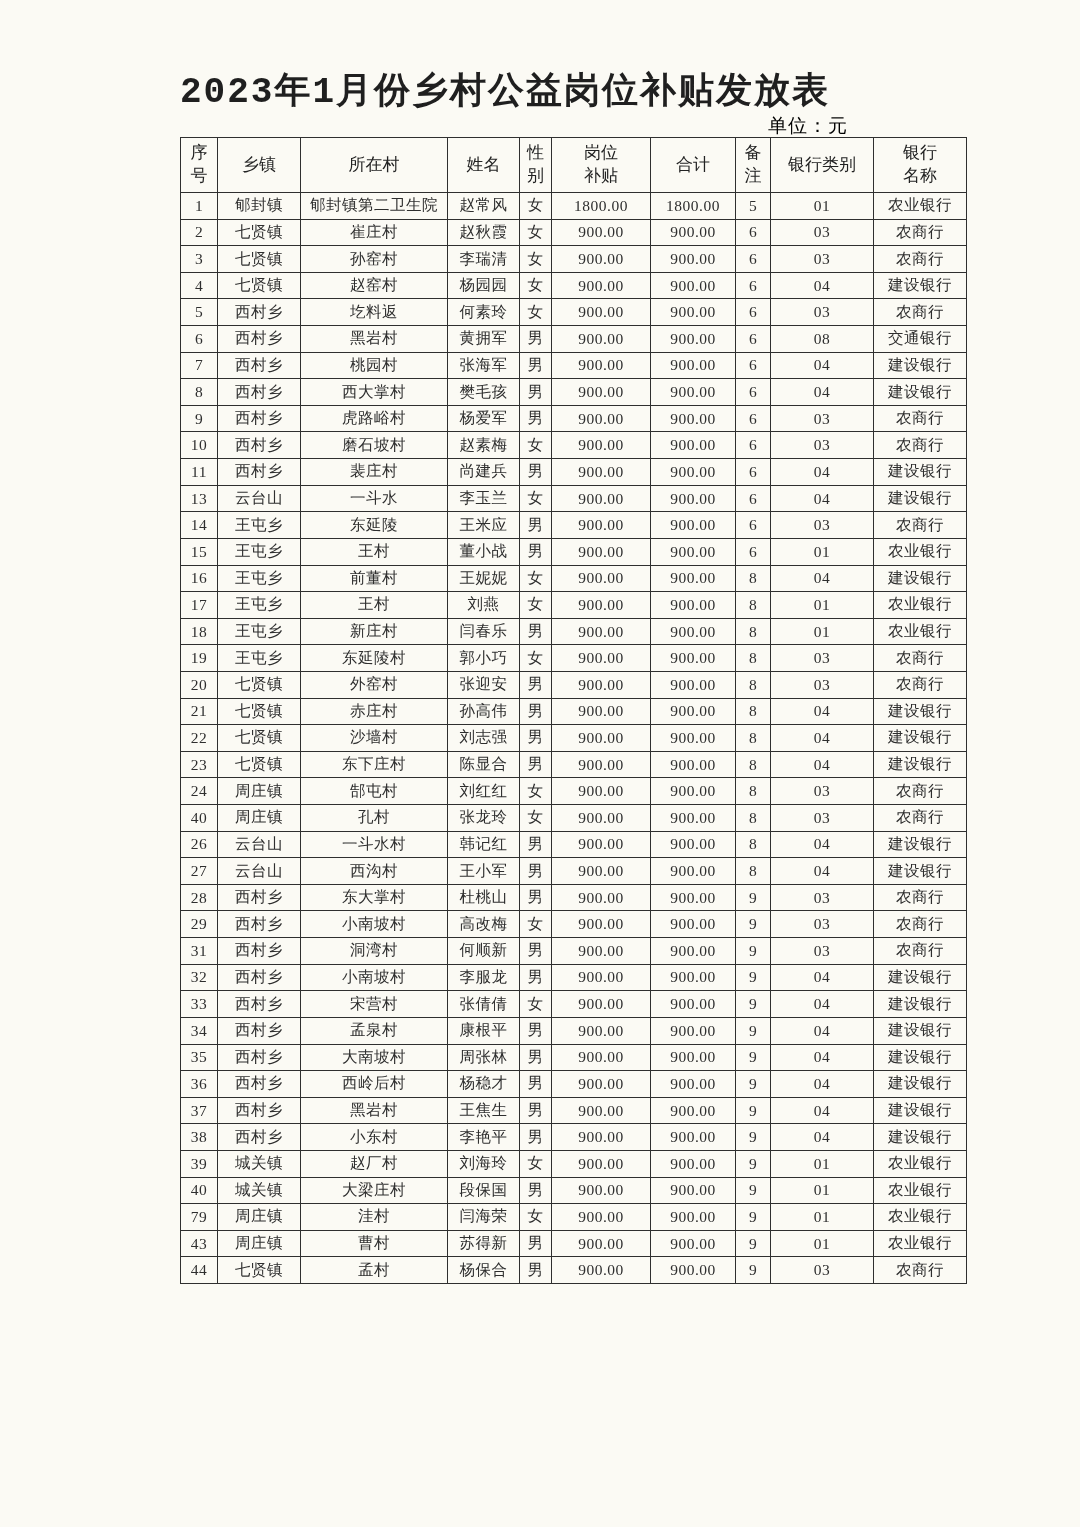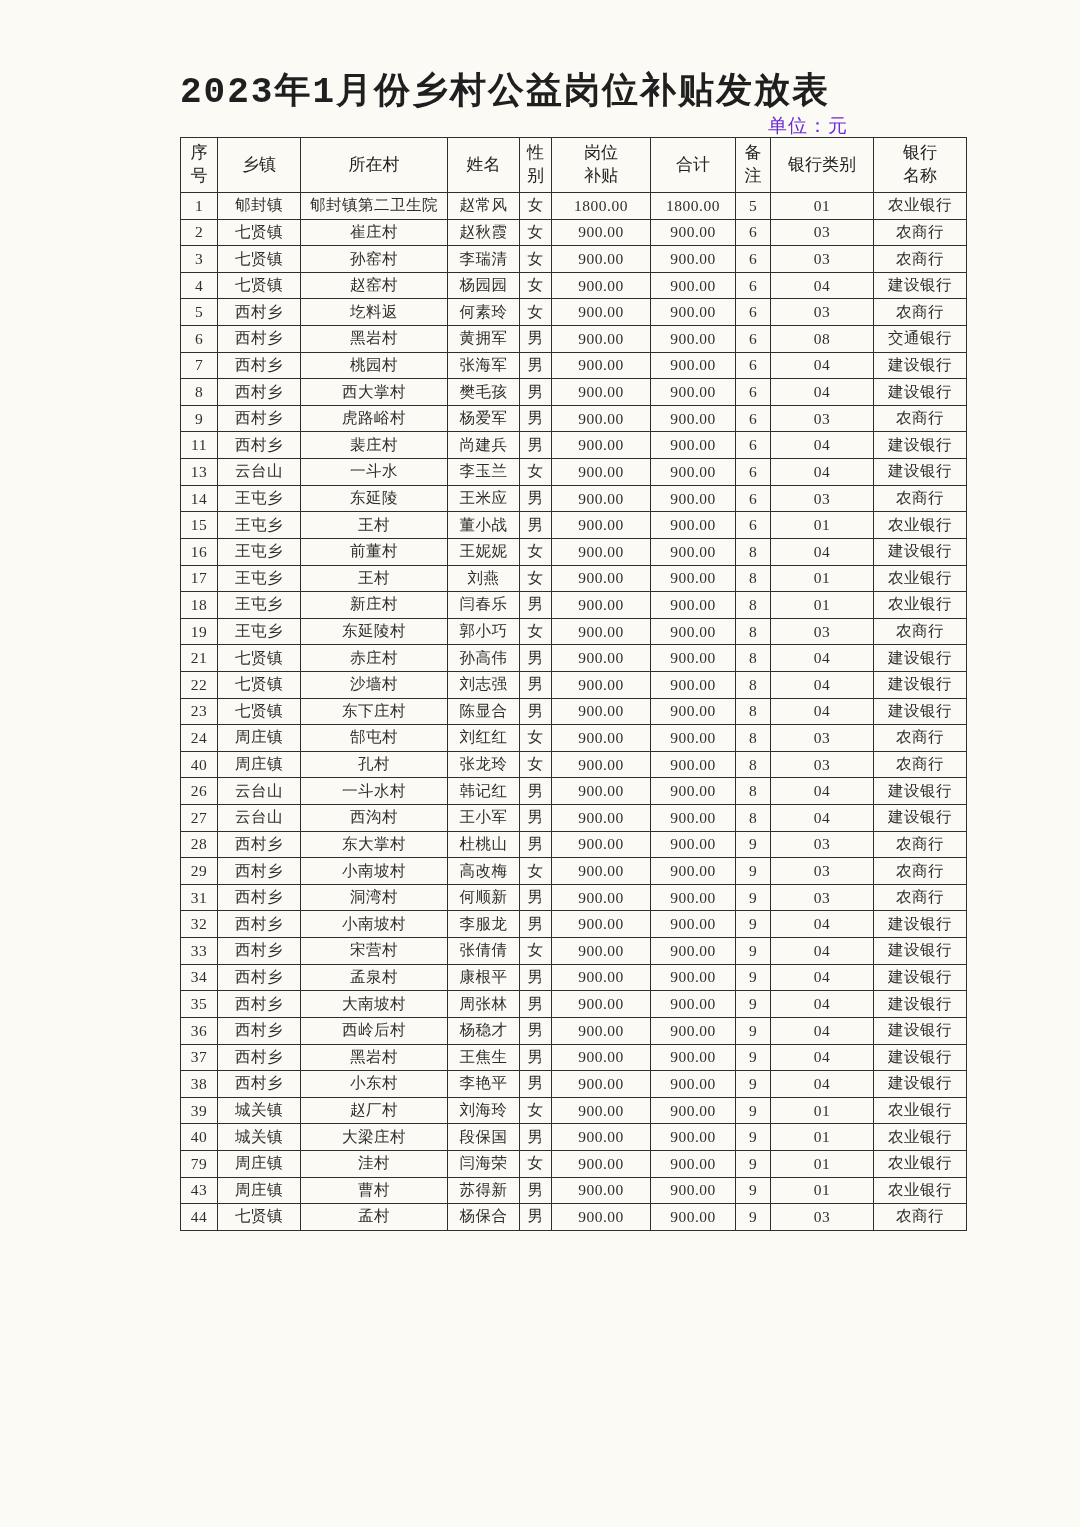--- a/index.html
+++ b/index.html
@@ -23,21 +23,21 @@
     letter-spacing: 2px;
     color: #1f1f1f;
     font-family: Liberation Mono, monospace;
   }
   .unit {
     position: absolute;
     top: 113px;
     left: 768px;
     font-size: 19px;
     letter-spacing: 1px;
-    color: #6d28d9;
+    color: #000000;
   }
   table.subsidy {
     position: absolute;
     left: 180px;
     top: 137px;
     width: 786px;
     border-collapse: collapse;
     table-layout: fixed;
   }
   table.subsidy th, table.subsidy td {
@@ -212,20 +212,32 @@
           <td class="col-village">虎路峪村</td>
           <td class="col-name">杨爱军</td>
           <td class="col-gender">男</td>
           <td class="col-subsidy">900.00</td>
           <td class="col-total">900.00</td>
           <td class="col-remark">6</td>
           <td class="col-bank_type">03</td>
           <td class="col-bank_name">农商行</td>
         </tr>
         <tr>
+          <td class="col-no">10</td>
+          <td class="col-township">西村乡</td>
+          <td class="col-village">磨石坡村</td>
+          <td class="col-name">赵素梅</td>
+          <td class="col-gender">女</td>
+          <td class="col-subsidy">900.00</td>
+          <td class="col-total">900.00</td>
+          <td class="col-remark">6</td>
+          <td class="col-bank_type">03</td>
+          <td class="col-bank_name">农商行</td>
+        </tr>
+        <tr>
           <td class="col-no">11</td>
           <td class="col-township">西村乡</td>
           <td class="col-village">裴庄村</td>
           <td class="col-name">尚建兵</td>
           <td class="col-gender">男</td>
           <td class="col-subsidy">900.00</td>
           <td class="col-total">900.00</td>
           <td class="col-remark">6</td>
           <td class="col-bank_type">04</td>
           <td class="col-bank_name">建设银行</td>
@@ -301,20 +313,32 @@
           <td class="col-remark">8</td>
           <td class="col-bank_type">01</td>
           <td class="col-bank_name">农业银行</td>
         </tr>
         <tr>
           <td class="col-no">19</td>
           <td class="col-township">王屯乡</td>
           <td class="col-village">东延陵村</td>
           <td class="col-name">郭小巧</td>
           <td class="col-gender">女</td>
+          <td class="col-subsidy">900.00</td>
+          <td class="col-total">900.00</td>
+          <td class="col-remark">8</td>
+          <td class="col-bank_type">03</td>
+          <td class="col-bank_name">农商行</td>
+        </tr>
+        <tr>
+          <td class="col-no">20</td>
+          <td class="col-township">七贤镇</td>
+          <td class="col-village">外窑村</td>
+          <td class="col-name">张迎安</td>
+          <td class="col-gender">男</td>
           <td class="col-subsidy">900.00</td>
           <td class="col-total">900.00</td>
           <td class="col-remark">8</td>
           <td class="col-bank_type">03</td>
           <td class="col-bank_name">农商行</td>
         </tr>
         <tr>
           <td class="col-no">21</td>
           <td class="col-township">七贤镇</td>
           <td class="col-village">赤庄村</td>

